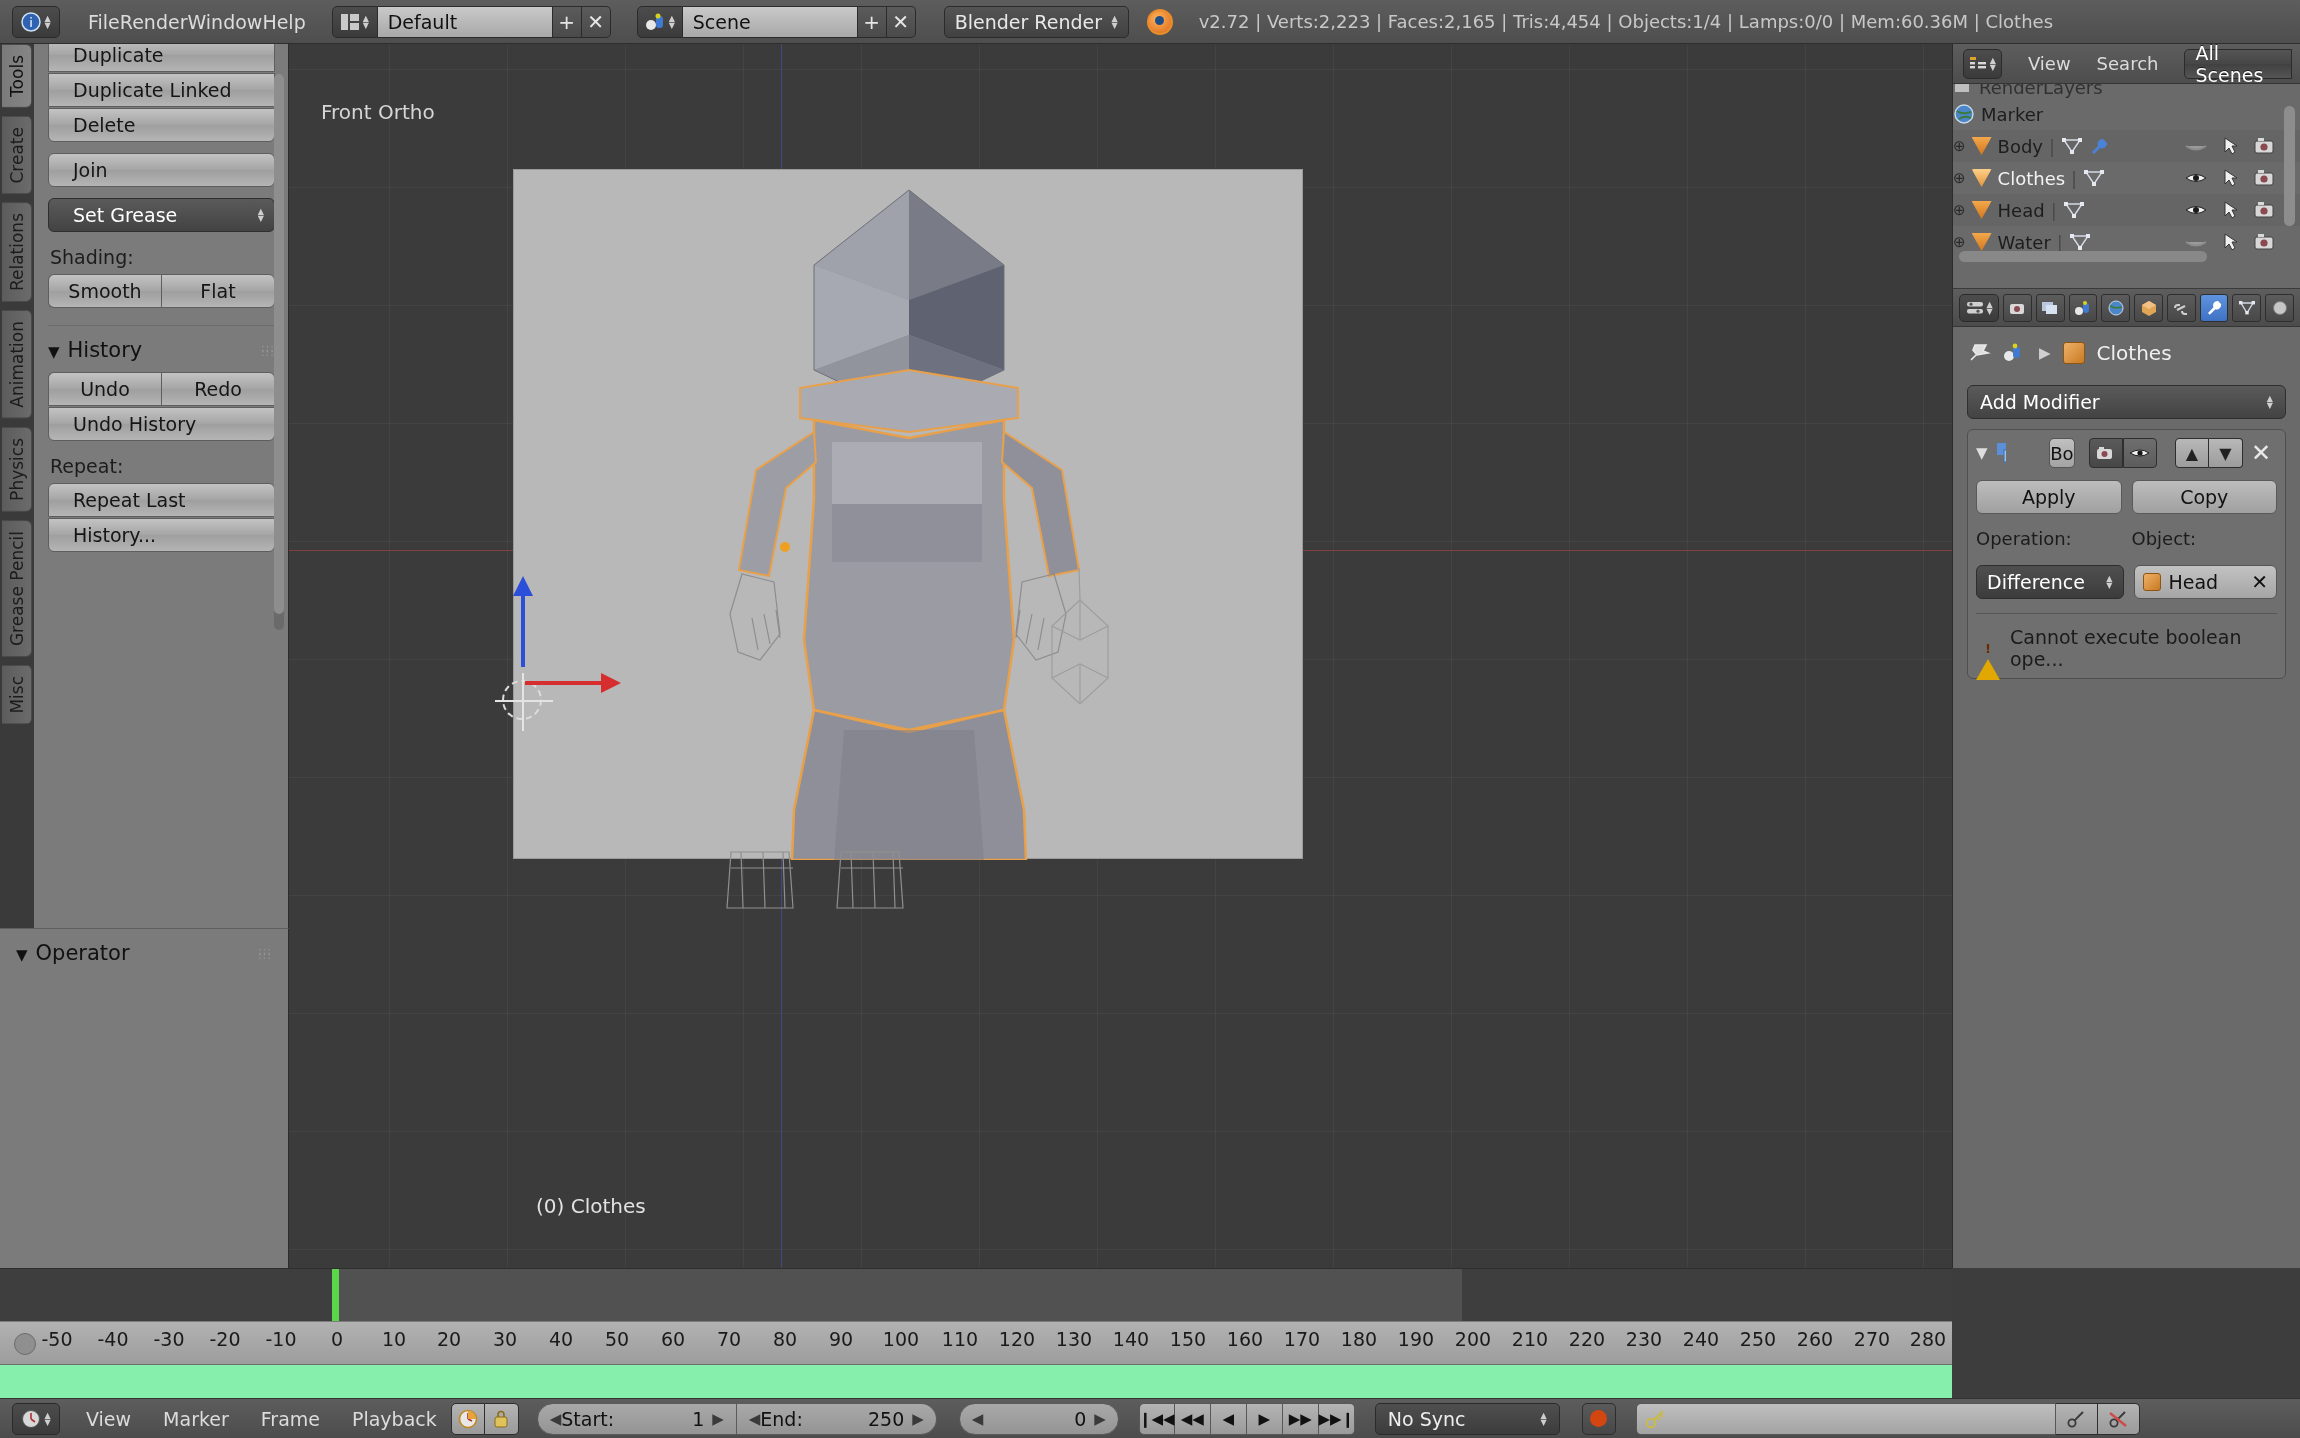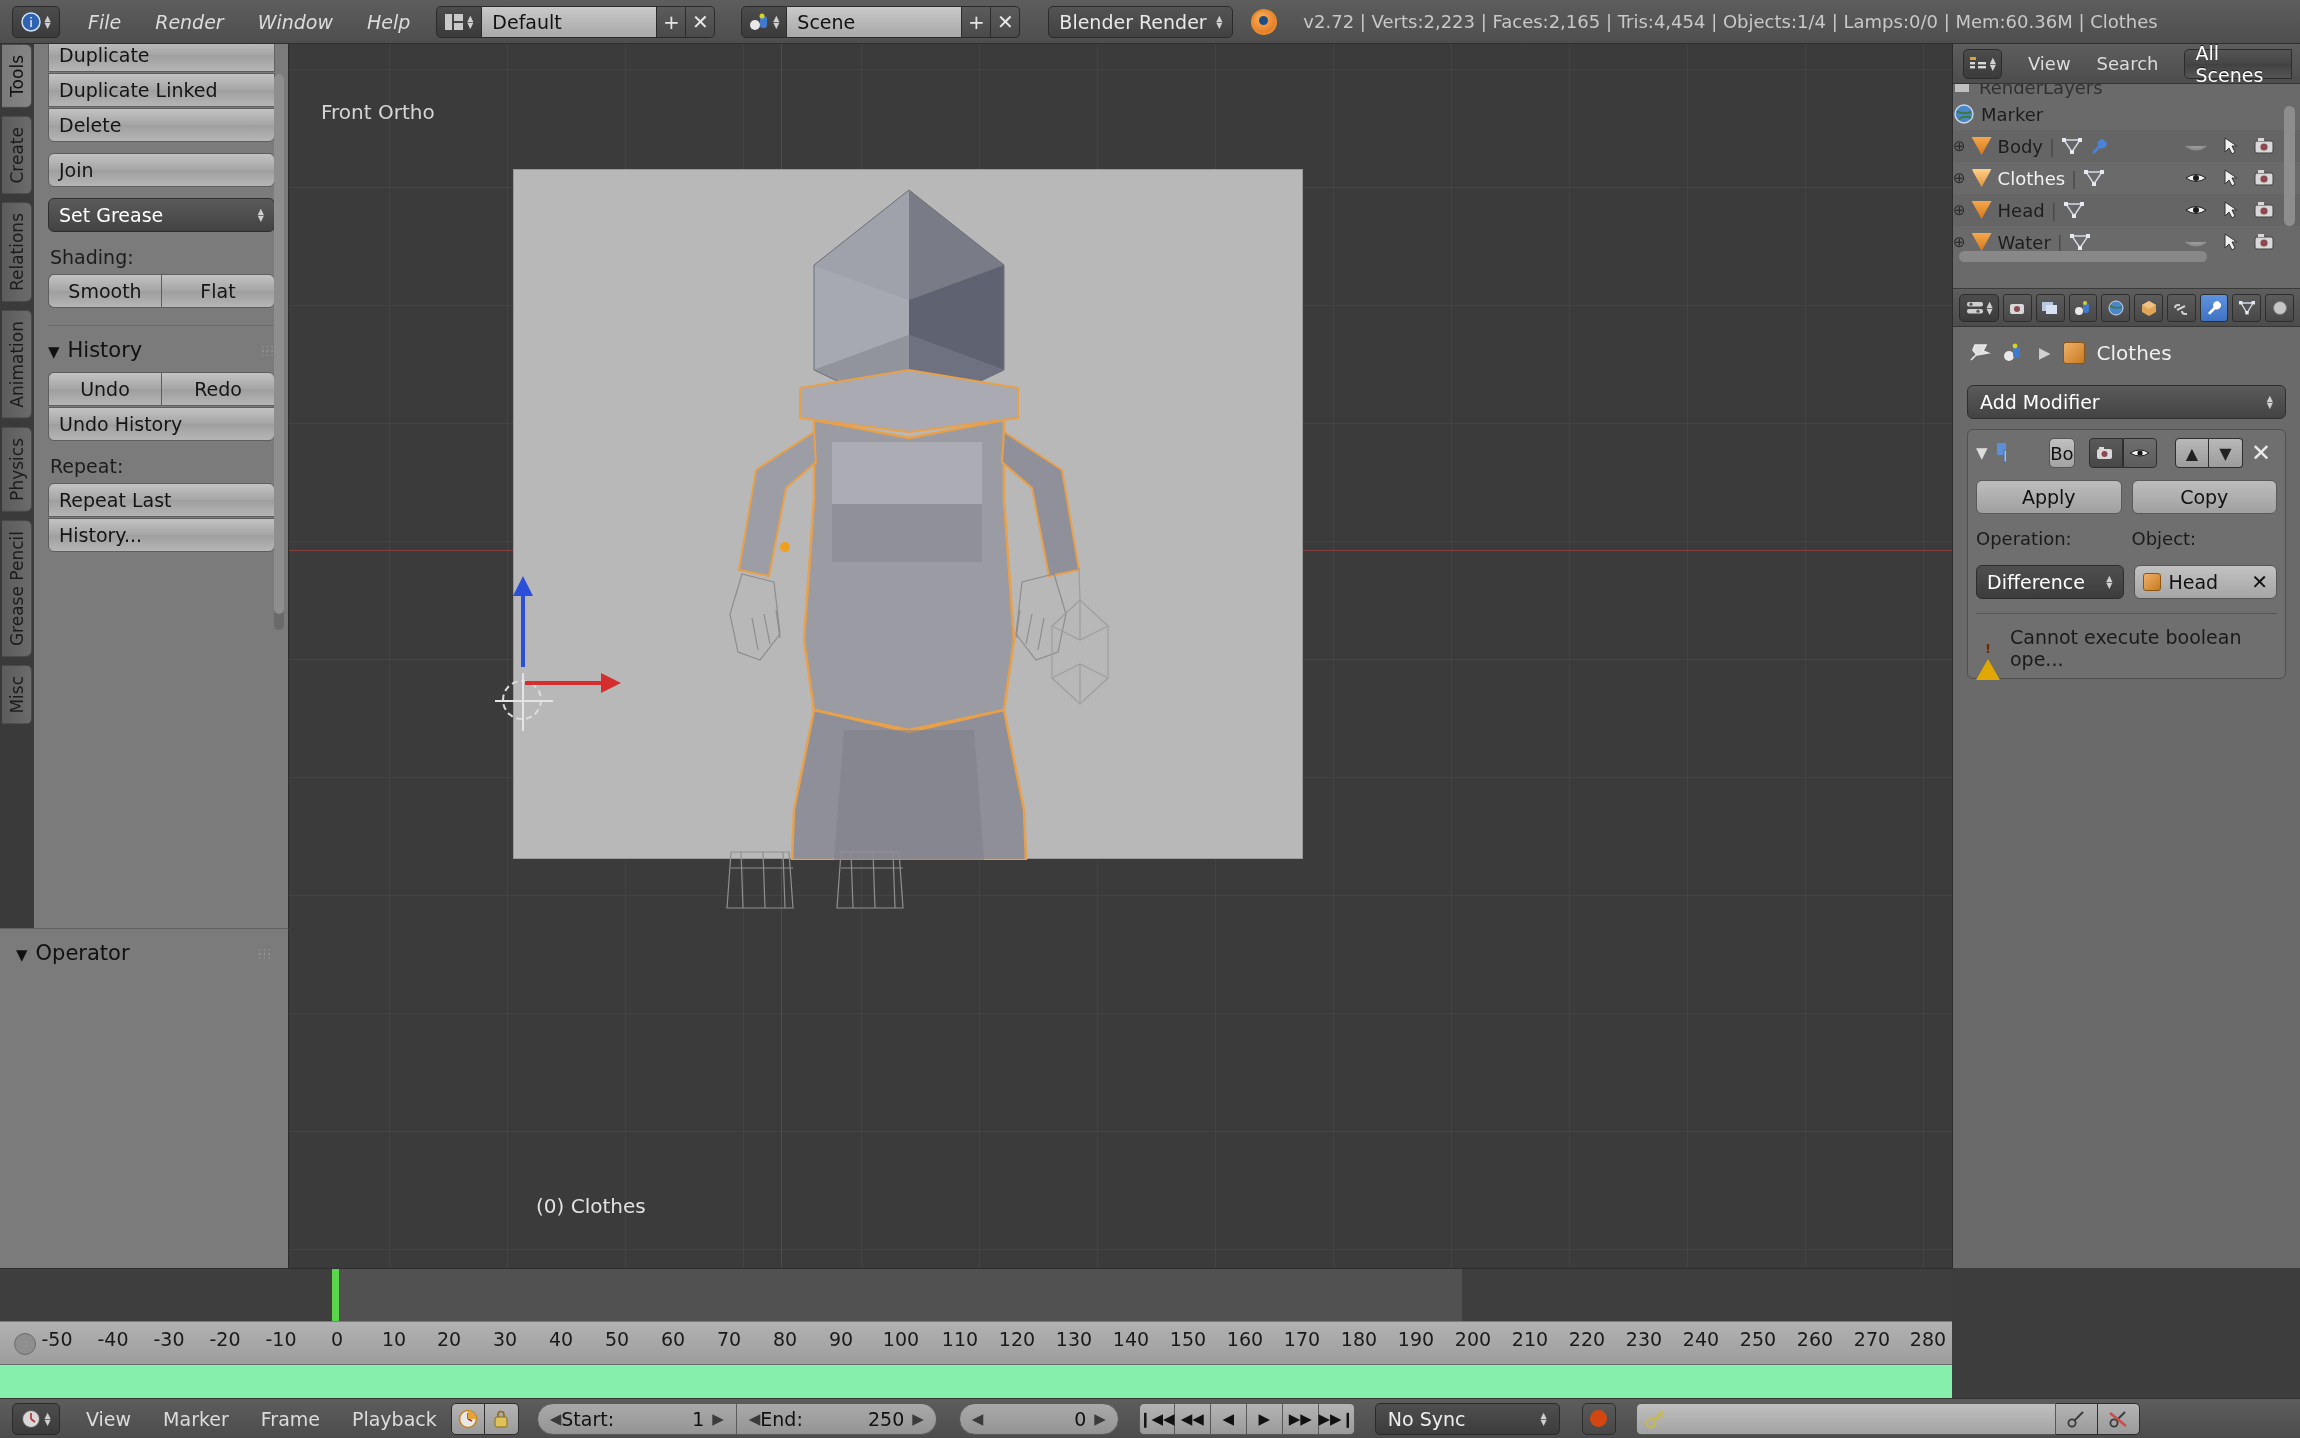--- a/index.html
+++ b/index.html
@@ -37,21 +37,21 @@
     border-bottom:1px solid #2e2e2e;
     display:flex; align-items:center; gap:0px;
   }
   .ed-icon {
     width:48px;height:32px;margin-left:12px;
     background: linear-gradient(to bottom,#4c4c4c,#3b3b3b);
     border:1px solid #2b2b2b;border-radius:5px;
     display:flex;align-items:center;justify-content:center;gap:3px;
   }
   .spin { display:flex;flex-direction:column;font-size:8px;color:#cfcfcf;line-height:7px; }
-  .topmenu { display:flex; gap:34px; margin-left:28px;font-style:italic; }
+  .topmenu { display:flex; margin-left:28px; }
   .topmenu span { color:#dcdcdc; font-size:19px; cursor:default; }
   .seg { display:flex; align-items:center; margin-left:26px; }
   .seg .pre {
     width:46px;height:32px;background:linear-gradient(to bottom,#4c4c4c,#3b3b3b);
     border:1px solid #2b2b2b;border-radius:5px 0 0 5px;display:flex;align-items:center;justify-content:center;gap:4px;
   }
   .seg .val {
     width:175px;height:32px;background:linear-gradient(to bottom,#c9c9c9,#a8a8a8);
     border:1px solid #2b2b2b;border-left:none;
     display:flex;align-items:center;padding-left:10px;font-size:19px;color:#111;
@@ -96,21 +96,21 @@
   .toolpanel {
     position:absolute;left:34px;top:44px;width:255px;height:884px;
     background:#7b7b7b; border-right:1px solid #2c2c2c;
     overflow:hidden;
   }
   .tp-inner { position:absolute; left:0; top:-16px; width:255px; padding:10px 14px 0 14px; }
   .tbtn {
     height:34px; margin-bottom:1px;
     background:linear-gradient(to bottom,#c3c3c3 0%,#a6a6a6 48%,#9f9f9f 52%,#b5b5b5 100%);
     border:1px solid #5e5e5e; border-radius:6px;
-    display:flex;align-items:center;padding-left:10px;
+    display:flex;align-items:center;padding-left:24px;
     font-size:19px;color:#151515;
   }
   .tbtn.mid { border-radius:0; }
   .tbtn.top { border-radius:6px 6px 0 0; }
   .tbtn.bot { border-radius:0 0 6px 6px; }
   .tbtn.solo { border-radius:6px; }
   .tbtn.dd {
     background:linear-gradient(to bottom,#5a5a5a,#434343);
     color:#fff; border:1px solid #2f2f2f; justify-content:space-between; padding-right:10px;
   }

